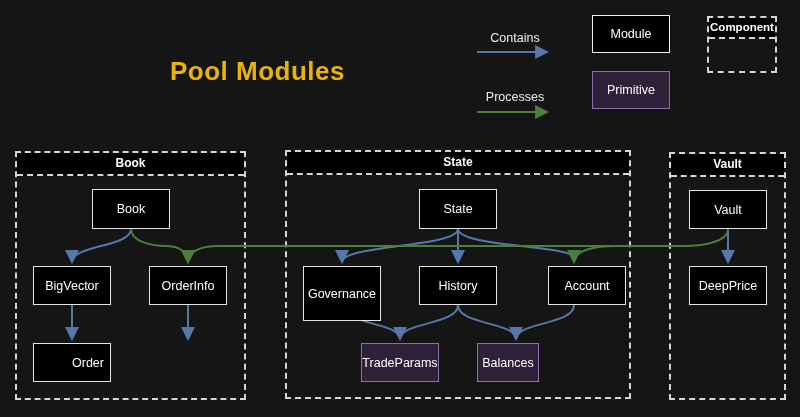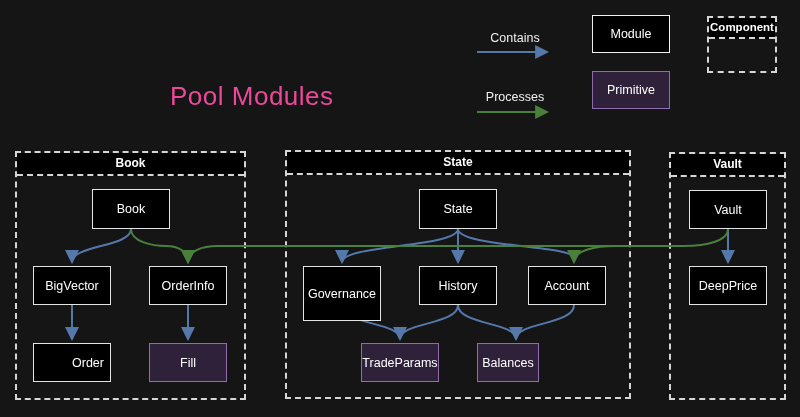--- a/index.html
+++ b/index.html
@@ -1,21 +1,21 @@
 <!DOCTYPE html>
 <html><head>
 <meta charset="utf-8">
 <style>
   html,body{margin:0;padding:0;background:#151515;}
   .canvas{
     position:relative;width:800px;height:417px;background:#151515;overflow:hidden;
     font-family:"Liberation Sans","DejaVu Sans",sans-serif;color:#ffffff;
   }
   .page-title{
-    position:absolute;font-size:26px;font-weight:normal;color:#ec4899;letter-spacing:0.5px;margin-top:25px;
+    position:absolute;font-size:26px;font-weight:bold;color:#eab308;letter-spacing:0.5px;
   }
   
   .container{
     position:absolute;border:2px dashed #d6d6d6;box-sizing:border-box;background:transparent;
   }
   .container-title{
     height:21px;line-height:20px;background:#000000;border-bottom:2px dashed #d6d6d6;
     text-align:center;font-size:12px;font-weight:bold;color:#ffffff;
   }
   
@@ -109,34 +109,31 @@
   </div>
   <div class="node" style="left:33px;top:266px;width:78px;height:39px;">
     <span>BigVector</span>
   </div>
   <div class="node" style="left:149px;top:266px;width:78px;height:39px;text-align:right;">
     <span>OrderInfo</span>
   </div>
   <div class="node" style="left:33px;top:343px;width:78px;height:39px;padding-left:32px;">
     <span>Order</span>
   </div>
-  <div class="node primitive" style="left:149px;top:343px;width:78px;height:39px;">
-    <span>Fill</span>
-  </div>
 
   <div class="node" style="left:419px;top:189px;width:78px;height:40px;">
     <span>State</span>
   </div>
   <div class="node" style="left:303px;top:266px;width:78px;height:55px;">
     <span>Governance</span>
   </div>
   <div class="node" style="left:419px;top:266px;width:78px;height:39px;">
     <span>History</span>
   </div>
-  <div class="node" style="left:528px;top:266px;width:78px;height:39px;">
+  <div class="node" style="left:548px;top:266px;width:78px;height:39px;">
     <span>Account</span>
   </div>
   <div class="node primitive" style="left:361px;top:343px;width:78px;height:39px;">
     <span>TradeParams</span>
   </div>
   <div class="node primitive" style="left:477px;top:343px;width:62px;height:39px;">
     <span>Balances</span>
   </div>
 
   <div class="node" style="left:689px;top:190px;width:78px;height:39px;">

